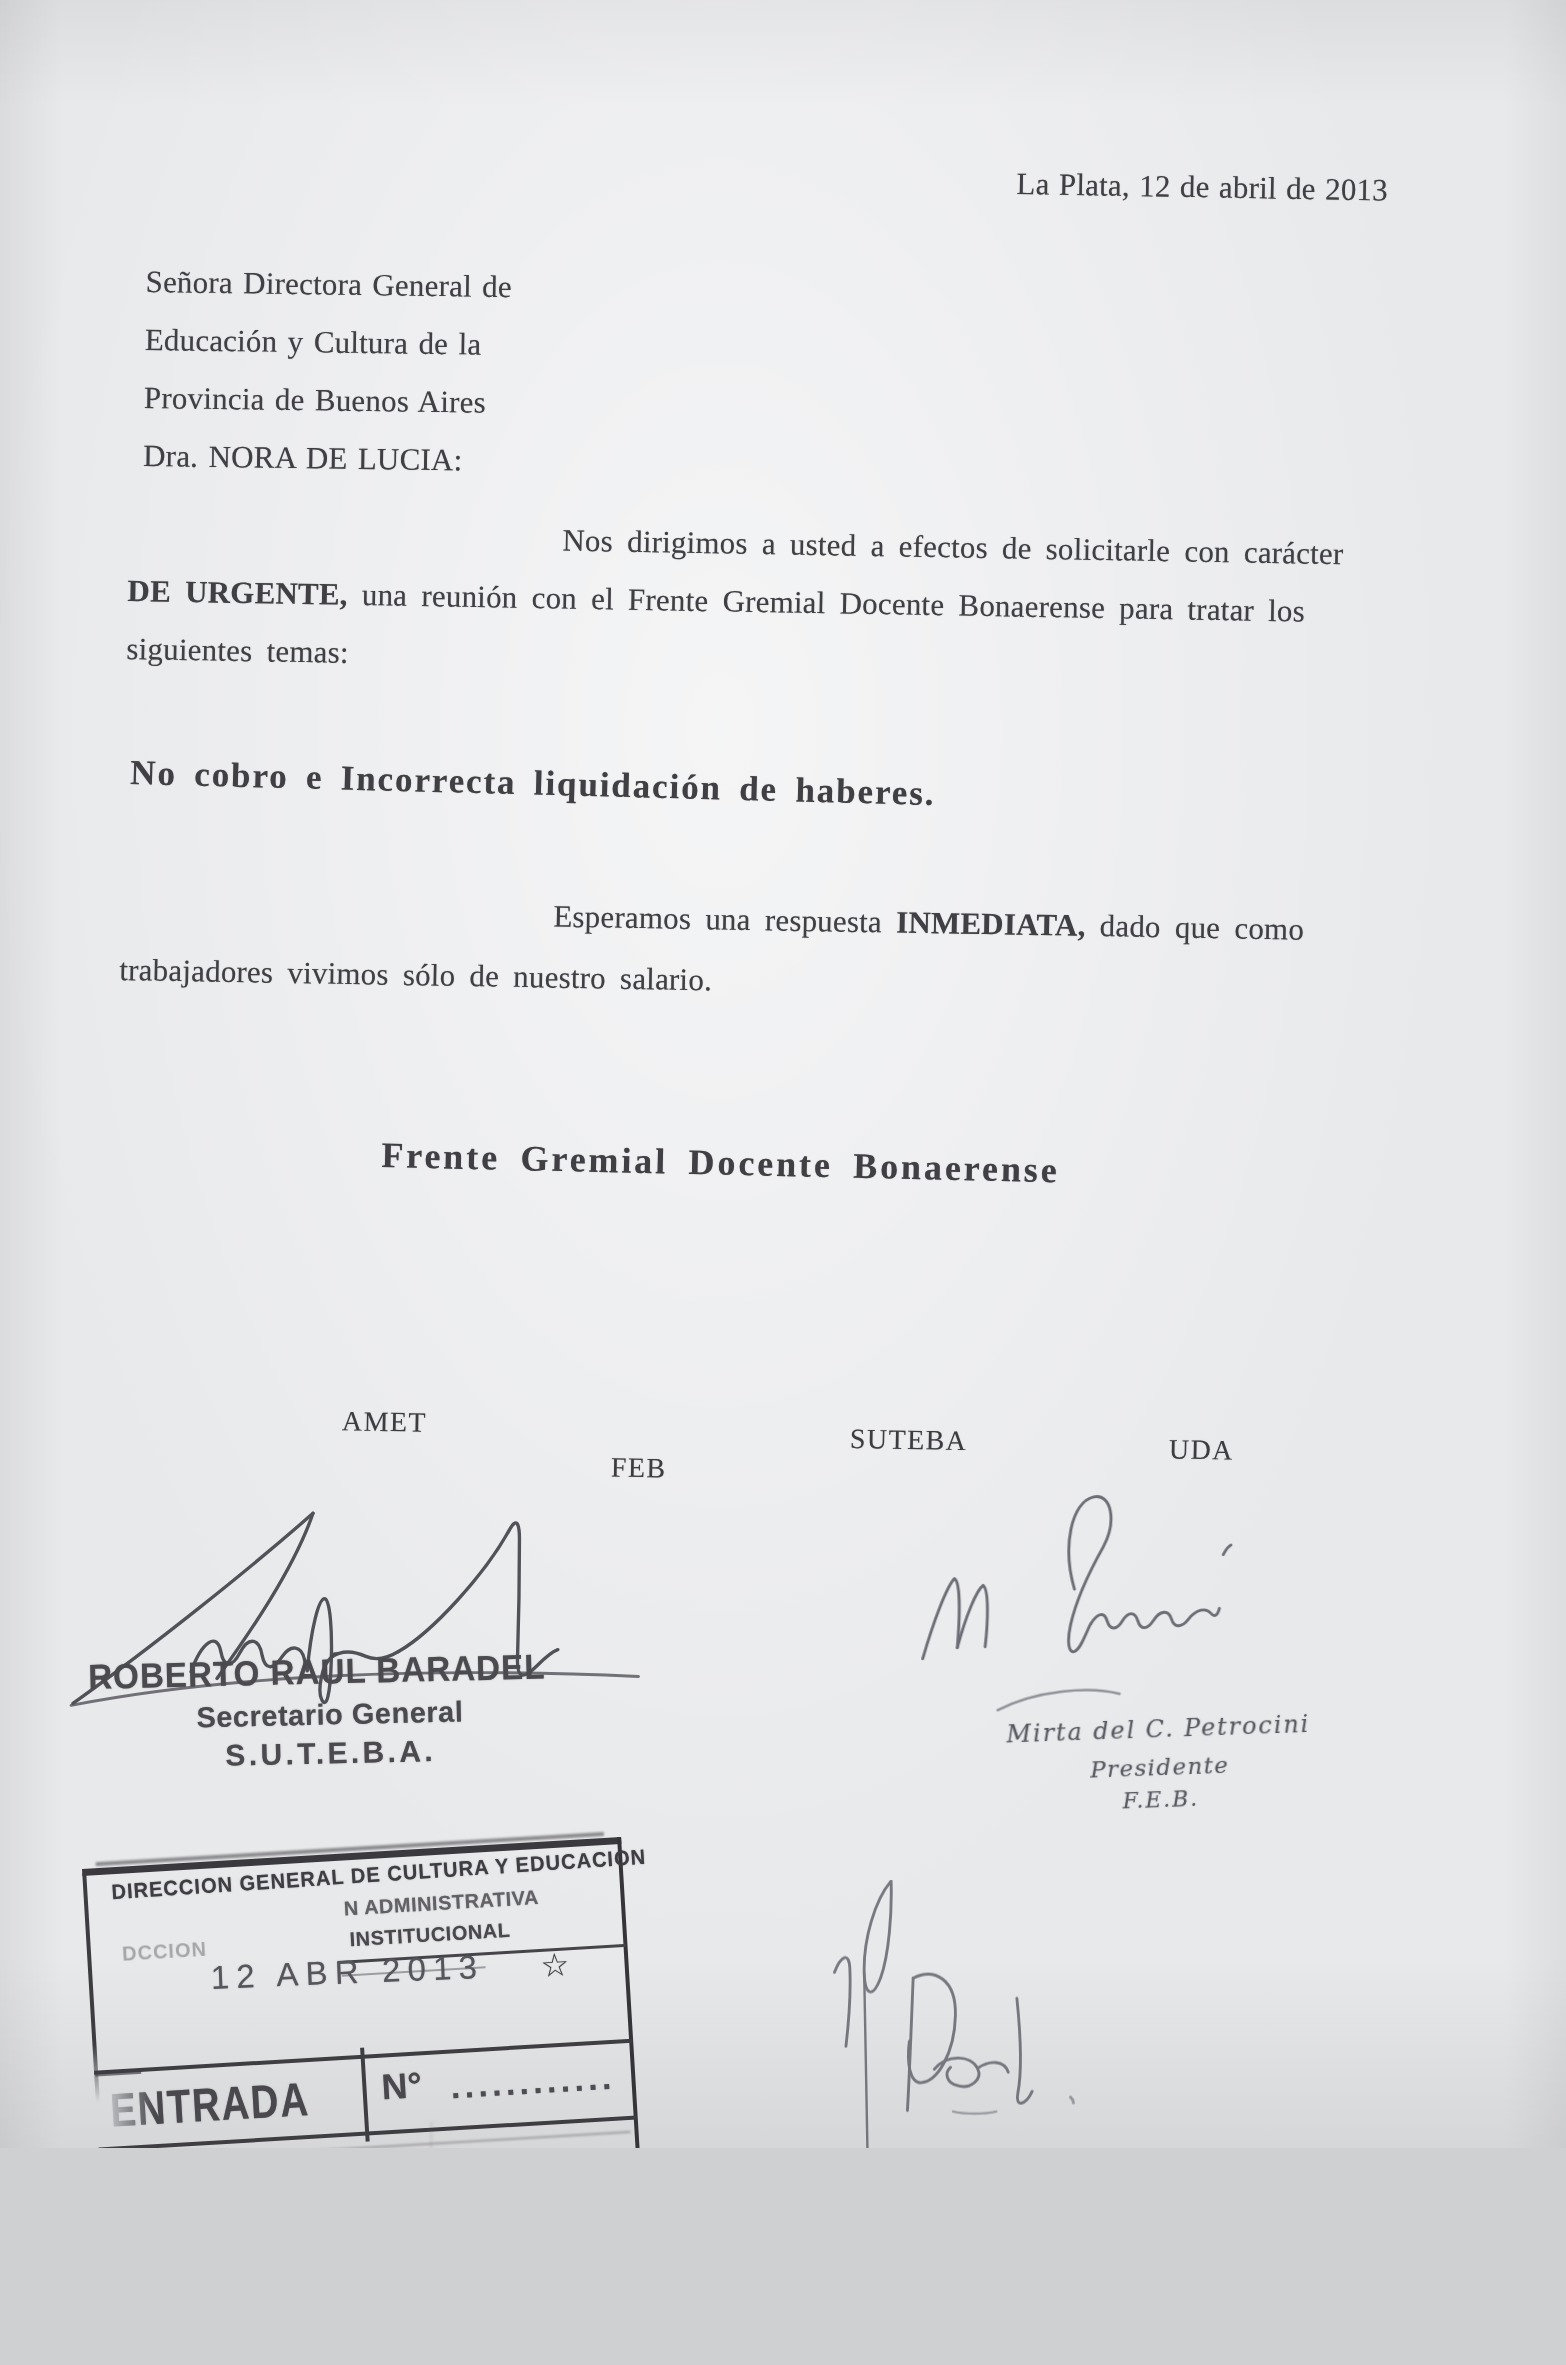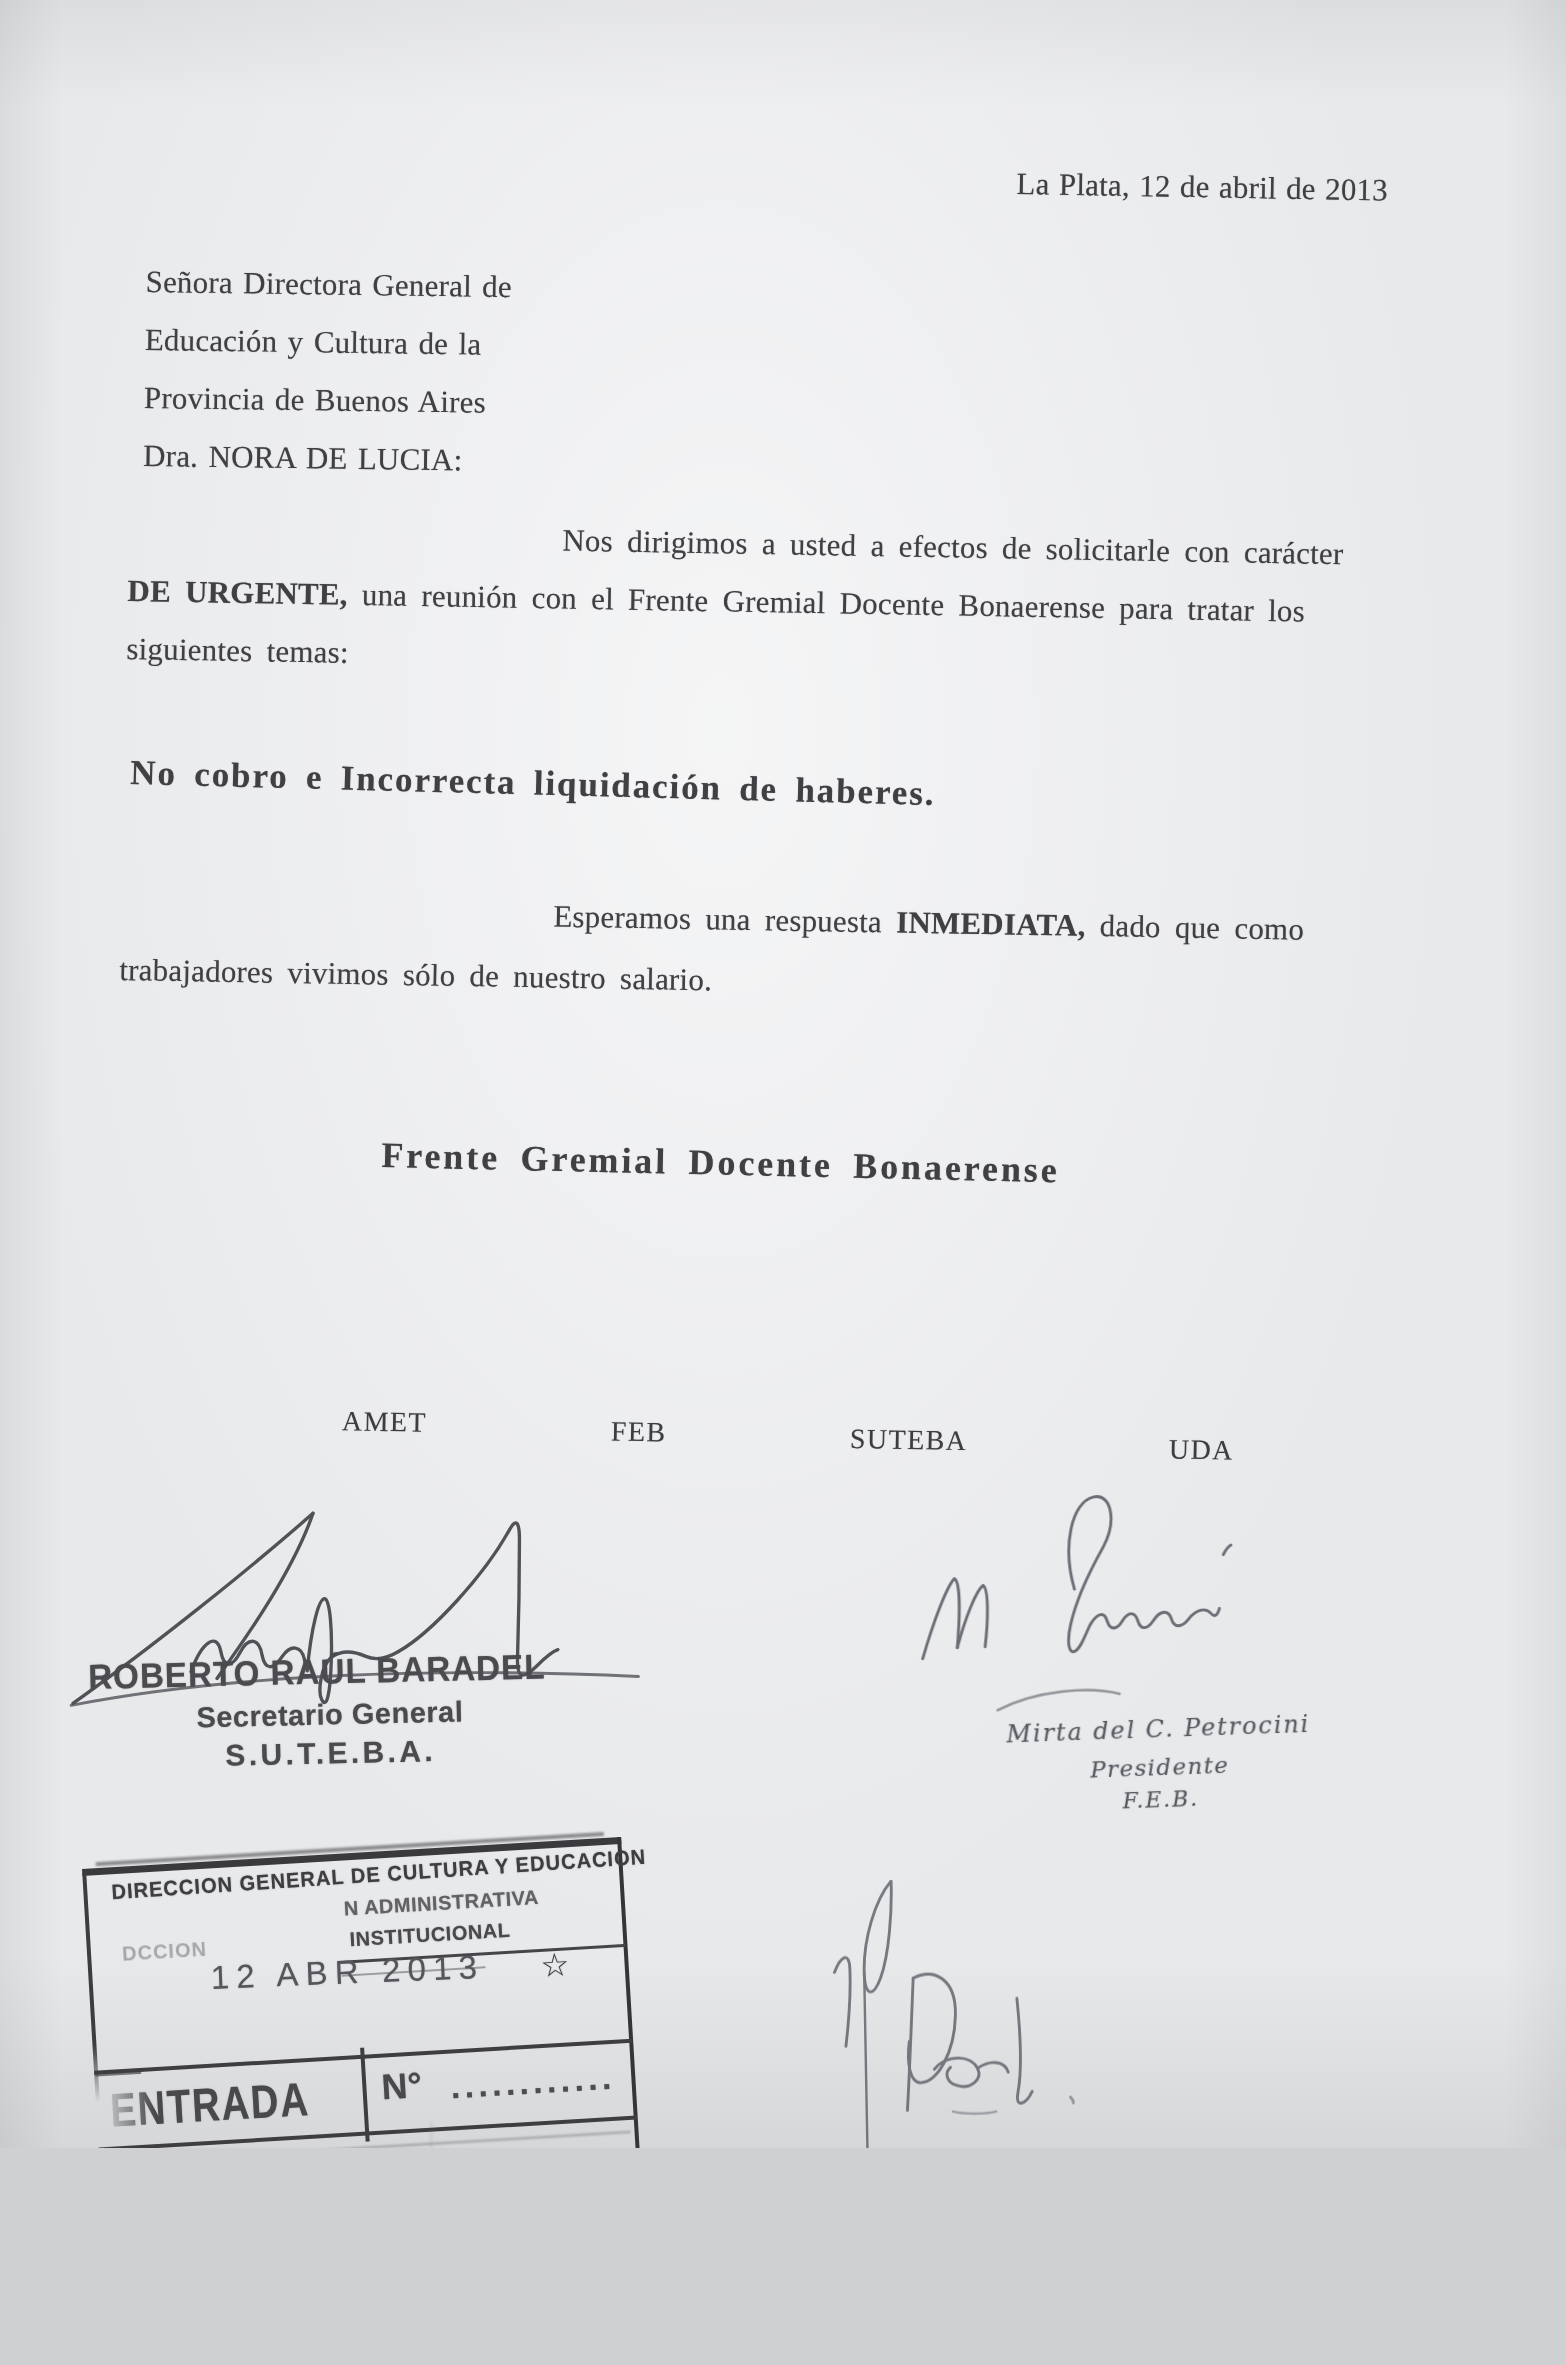--- a/index.html
+++ b/index.html
@@ -35,21 +35,21 @@
   .p1{top:504px;left:129px;}
   .p1 .line.first{padding-left:434px;}
   .p2{top:878px;left:121px;}
   .p2 .line{height:61px;line-height:61px;}
   .p2 .line.first{padding-left:433px;}
   .b{font-weight:bold;}
   .subject{top:749px;left:131px;font-size:35px;font-weight:bold;letter-spacing:1.9px;word-spacing:6.7px;line-height:48px;}
   .closing{top:1129px;left:382px;font-size:36px;font-weight:bold;letter-spacing:2.9px;word-spacing:8.6px;line-height:53px;}
   .union{position:absolute;font-size:28px;letter-spacing:1.4px;color:#3d3d41;text-shadow:0 0 1px rgba(60,60,68,.4);transform:rotate(1deg);}
   .u-amet{left:342px;top:1406px;}
-  .u-feb{left:611px;top:1416px;}
+  .u-feb{left:611px;top:1452px;}
   .u-suteba{left:850px;top:1424px;}
   .u-uda{left:1169px;top:1434px;}
 
   
   .suteba-block{
     position:absolute;left:86px;top:1657px;width:485px;
     text-align:center;transform:rotate(-1.3deg);transform-origin:0 0;
     font-family:"Liberation Sans", sans-serif;color:#4a4a4f;
     text-shadow:0 0 1.4px rgba(70,70,78,.5);
   }

